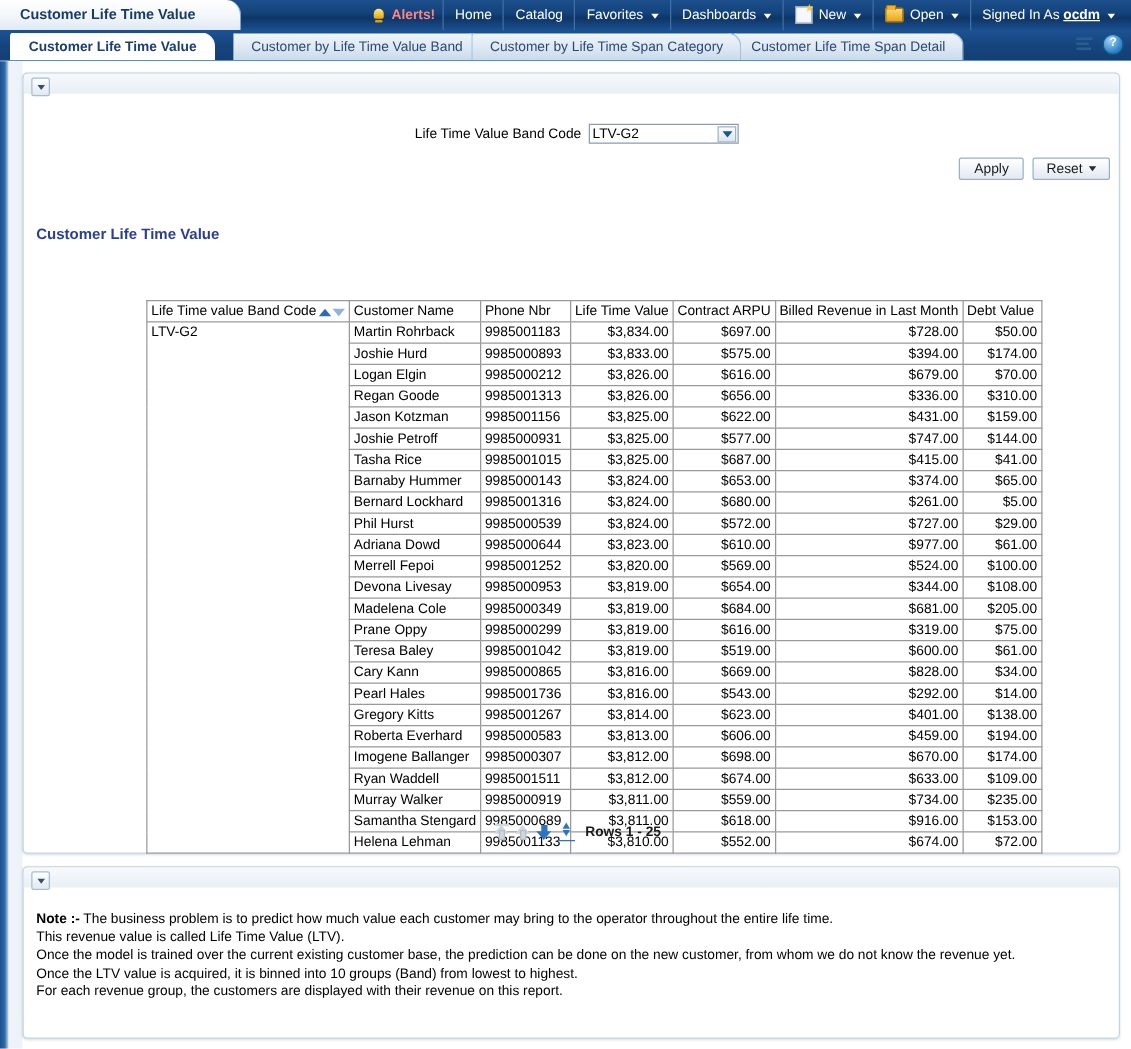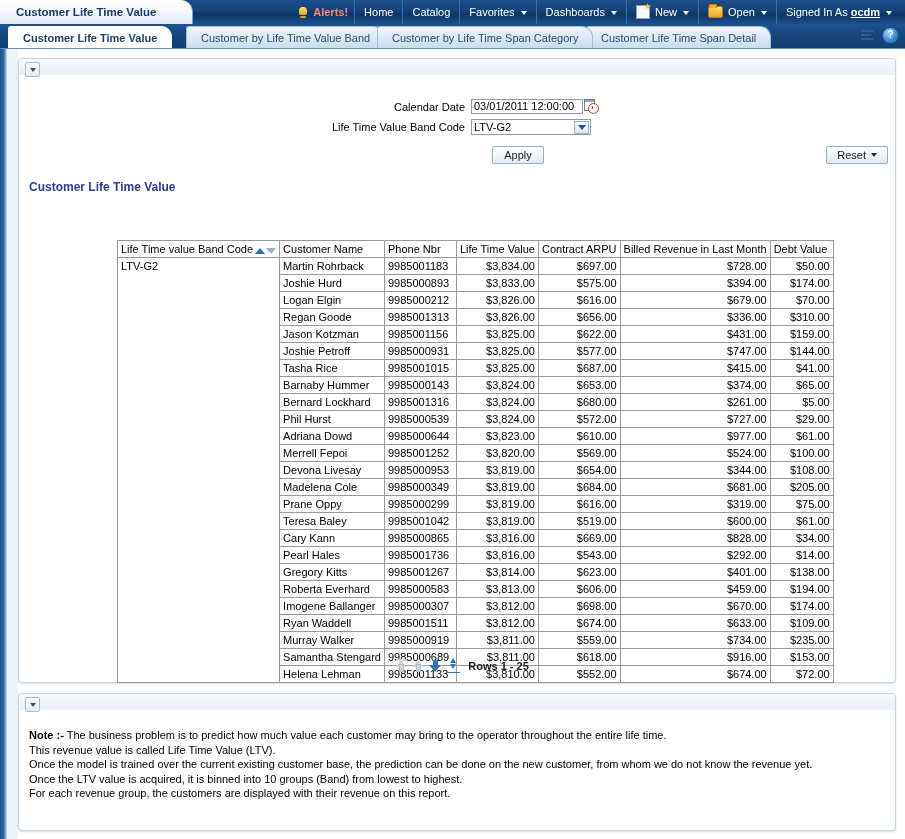--- a/index.html
+++ b/index.html
@@ -307,24 +307,23 @@
   }
   .select-arrow::after {
     content:"";
     width:0;height:0;
     border-left:4px solid transparent;
     border-right:4px solid transparent;
     border-top:5px solid #19539c;
   }
   .btn-row {
     display: flex;
-    justify-content: space-between;
+    justify-content: flex-end;
     margin-top: 11px;
     padding-left: 473px;
-    gap: 40px;
   }
   .btn {
     height: 18px;
     min-width: 52px;
     padding: 0 10px;
     background: linear-gradient(to bottom,#ffffff 0%,#f3f6fa 45%,#e1e9f2 100%);
     border: 1px solid #9aafc4;
     border-radius: 2px;
     font-size: 11px;
     color: #1a1a1a;
@@ -530,28 +529,20 @@
   <div class="leftstripe"></div>
   <div class="leftstripe2"></div>
 
   <div class="panel" id="report-panel">
     <div class="panel-head">
       <div class="collapse-btn"></div>
     </div>
 
     <div class="prompts">
       <div class="prompt-row">
-        <div class="prompt-label">Calendar Date</div>
-        <input class="date-box" type="text" readonly="" value="03/01/2011 12:00:00" style="">
-        <span class="cal-ico">
-          <span class="sheet"></span>
-            <span class="clock"></span>
-        </span>
-      </div>
-      <div class="prompt-row">
         <div class="prompt-label">Life Time Value Band Code</div>
         <div class="select-box">
           <span>LTV-G2</span>
           <span class="select-arrow"></span>
         </div>
       </div>
       <div class="btn-row">
         <div class="btn">
           <span>Apply</span>
         </div>

